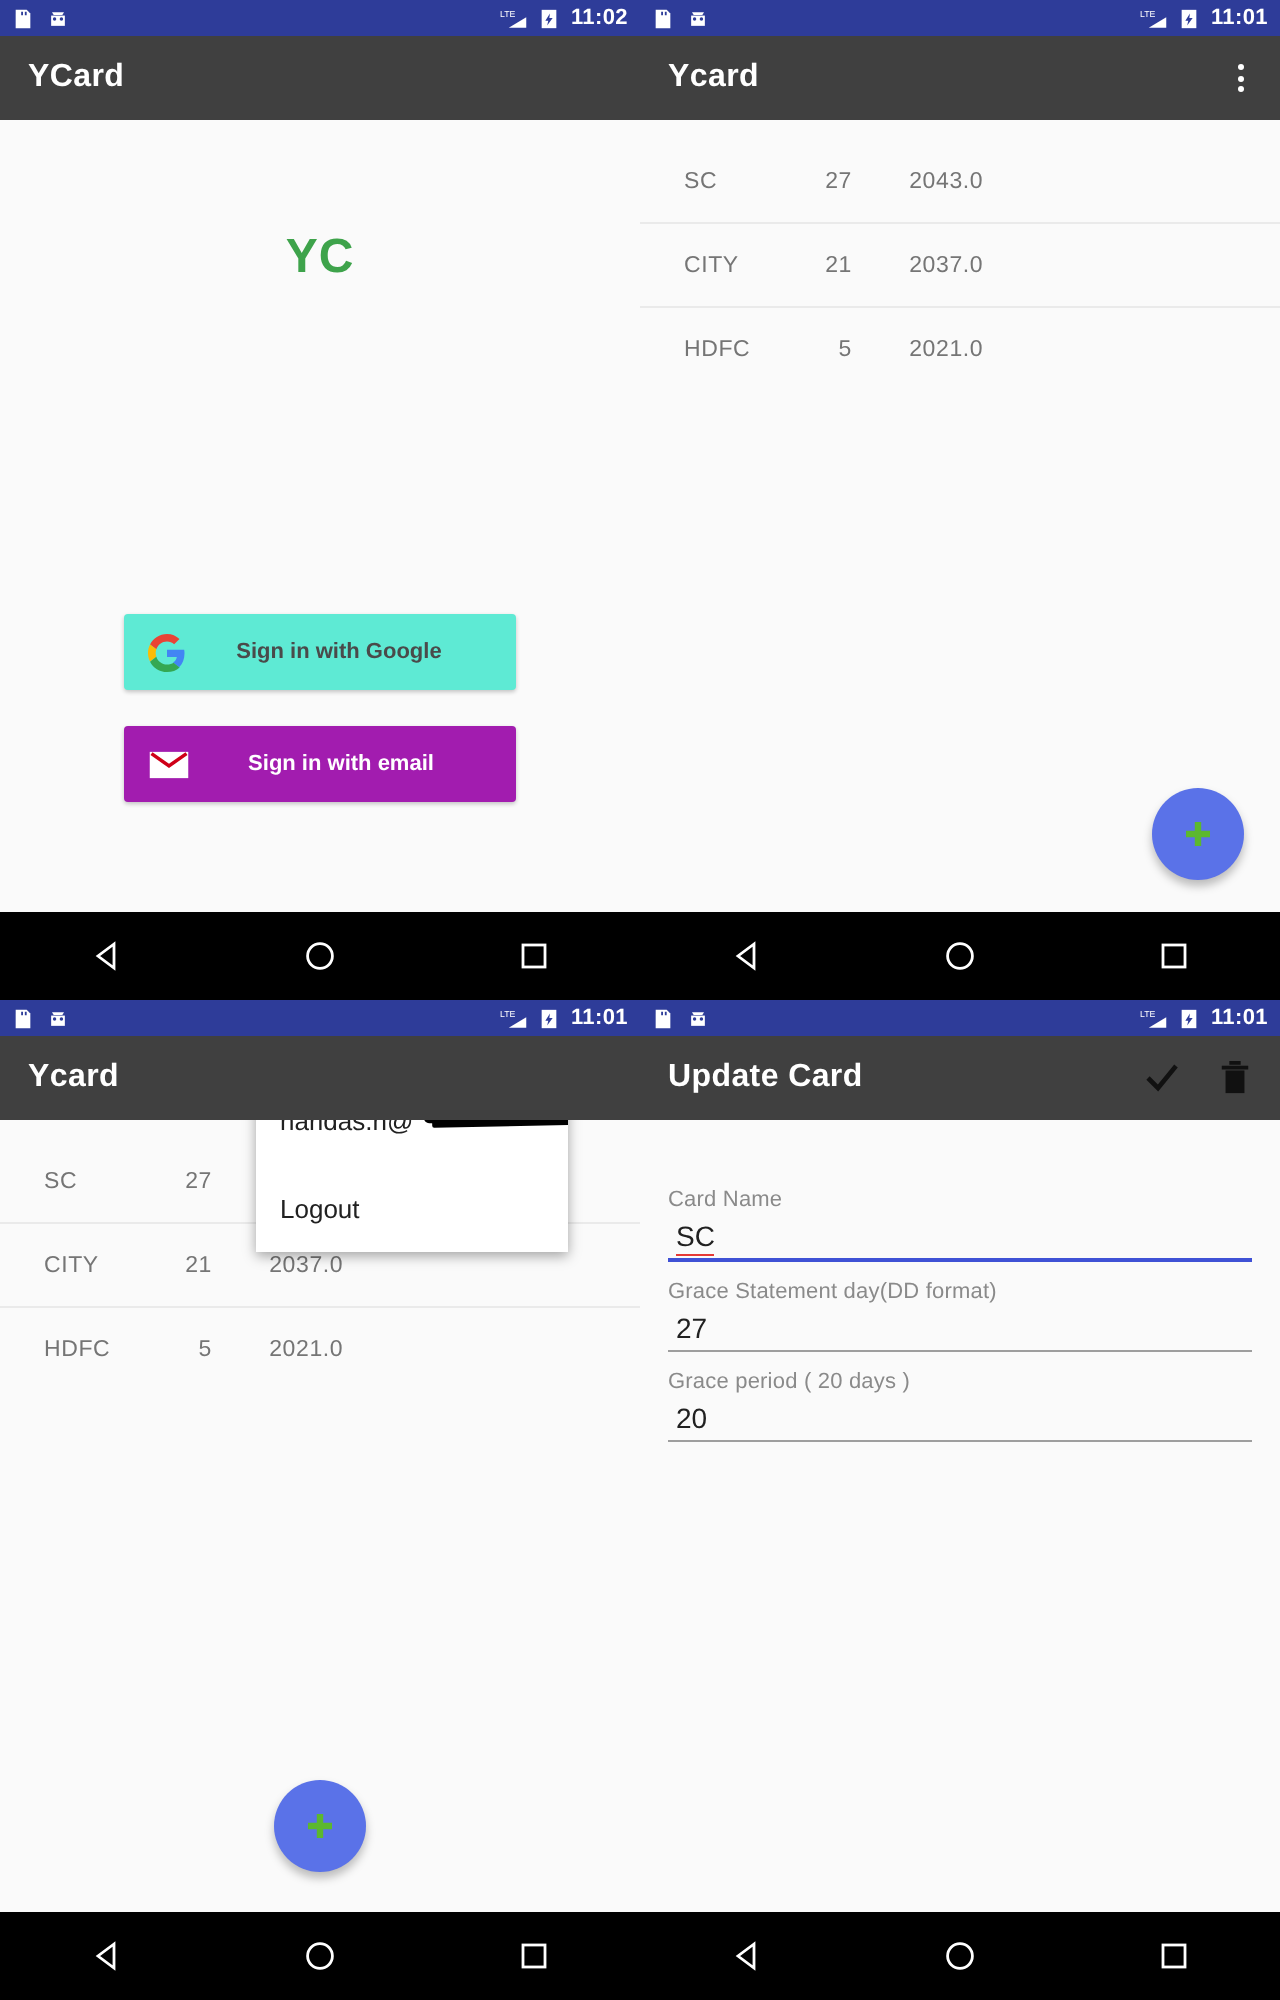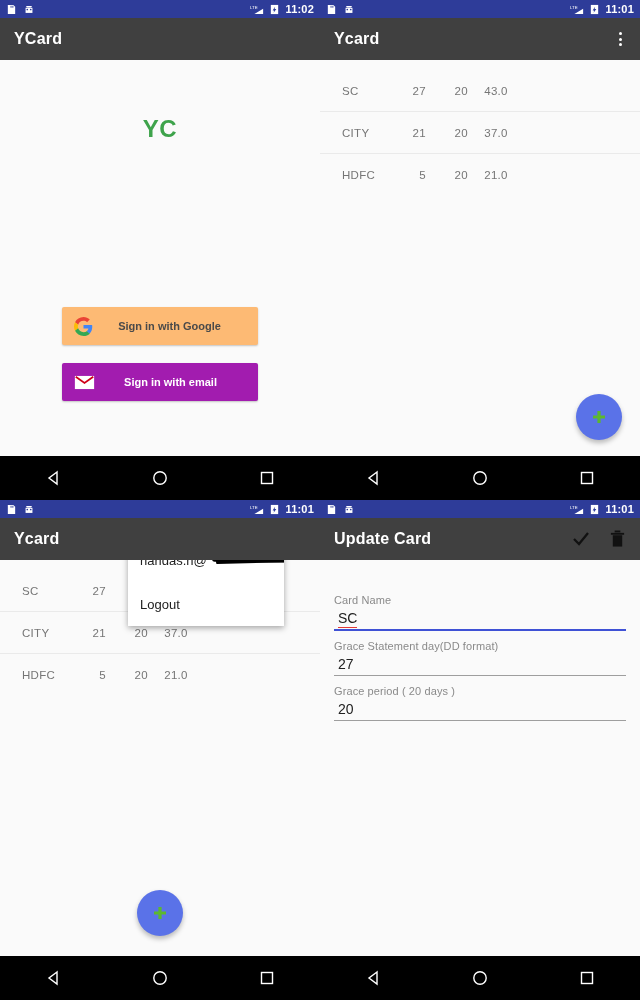--- a/index.html
+++ b/index.html
@@ -32,36 +32,36 @@
   .content{flex:1;position:relative;background:#fafafa;overflow:hidden;}
 
   
   .navbar{height:44px;background:#000;display:flex;align-items:center;justify-content:space-around;flex:0 0 44px;}
   .navbar .nb{width:46px;height:44px;display:flex;align-items:center;justify-content:center;}
   .nb svg{display:block;}
 
   
   .logo{position:absolute;top:55px;left:0;right:0;text-align:center;color:#3ea34b;font-size:24px;font-weight:bold;letter-spacing:.5px;}
   .btns{position:absolute;left:62px;width:196px;top:247px;}
-  .btn-google{height:38px;background:#fdba74;border-radius:2px;display:flex;align-items:center;padding:0 12px;box-shadow:0 1px 2px rgba(0,0,0,.22);}
+  .btn-google{height:38px;background:#5eead4;border-radius:2px;display:flex;align-items:center;padding:0 12px;box-shadow:0 1px 2px rgba(0,0,0,.22);}
   .btn-google .lbl{flex:1;text-align:center;color:#4a4a4a;font-size:11px;font-weight:bold;}
   .btn-email{height:38px;background:#a21caf;border-radius:2px;display:flex;align-items:center;padding:0 12px;margin-top:18px;box-shadow:0 1px 2px rgba(0,0,0,.22);}
   .btn-email .lbl{flex:1;text-align:center;color:#fff;font-size:11px;font-weight:bold;}
   .g-ic{width:19px;height:19px;display:block;}
   .m-ic{width:21px;height:15px;display:block;}
 
   
   .table{padding-top:10px;}
   .trow{height:41px;display:flex;align-items:center;padding:0 22px;border-bottom:1px solid #eaeaea;}
   .trow:last-child{border-bottom:none;}
   .tc{color:#757575;font-size:11.5px;letter-spacing:.3px;}
   .c-name{width:44px;}
   .c-day{width:40px;text-align:right;}
   .c-grace{width:42px;text-align:right;}
-  .c-total{width:56px;text-align:center;}
+  .c-total{width:56px;text-align:left;}
 
   
   .fab{position:absolute;width:46px;height:46px;border-radius:50%;background:#5a72e8;box-shadow:0 3px 5px rgba(0,0,0,.26);display:flex;align-items:center;justify-content:center;}
   .fab svg{display:block;}
   .fab-br{right:18px;bottom:16px;}
   .fab-bc{left:50%;margin-left:-23px;bottom:20px;}
 
   
   .menu{position:absolute;top:-22px;left:128px;width:156px;background:#fff;box-shadow:0 2px 6px rgba(0,0,0,.35);z-index:20;}
   .menu-item{height:44px;display:flex;align-items:center;padding:0 12px;color:#212121;font-size:13px;}

